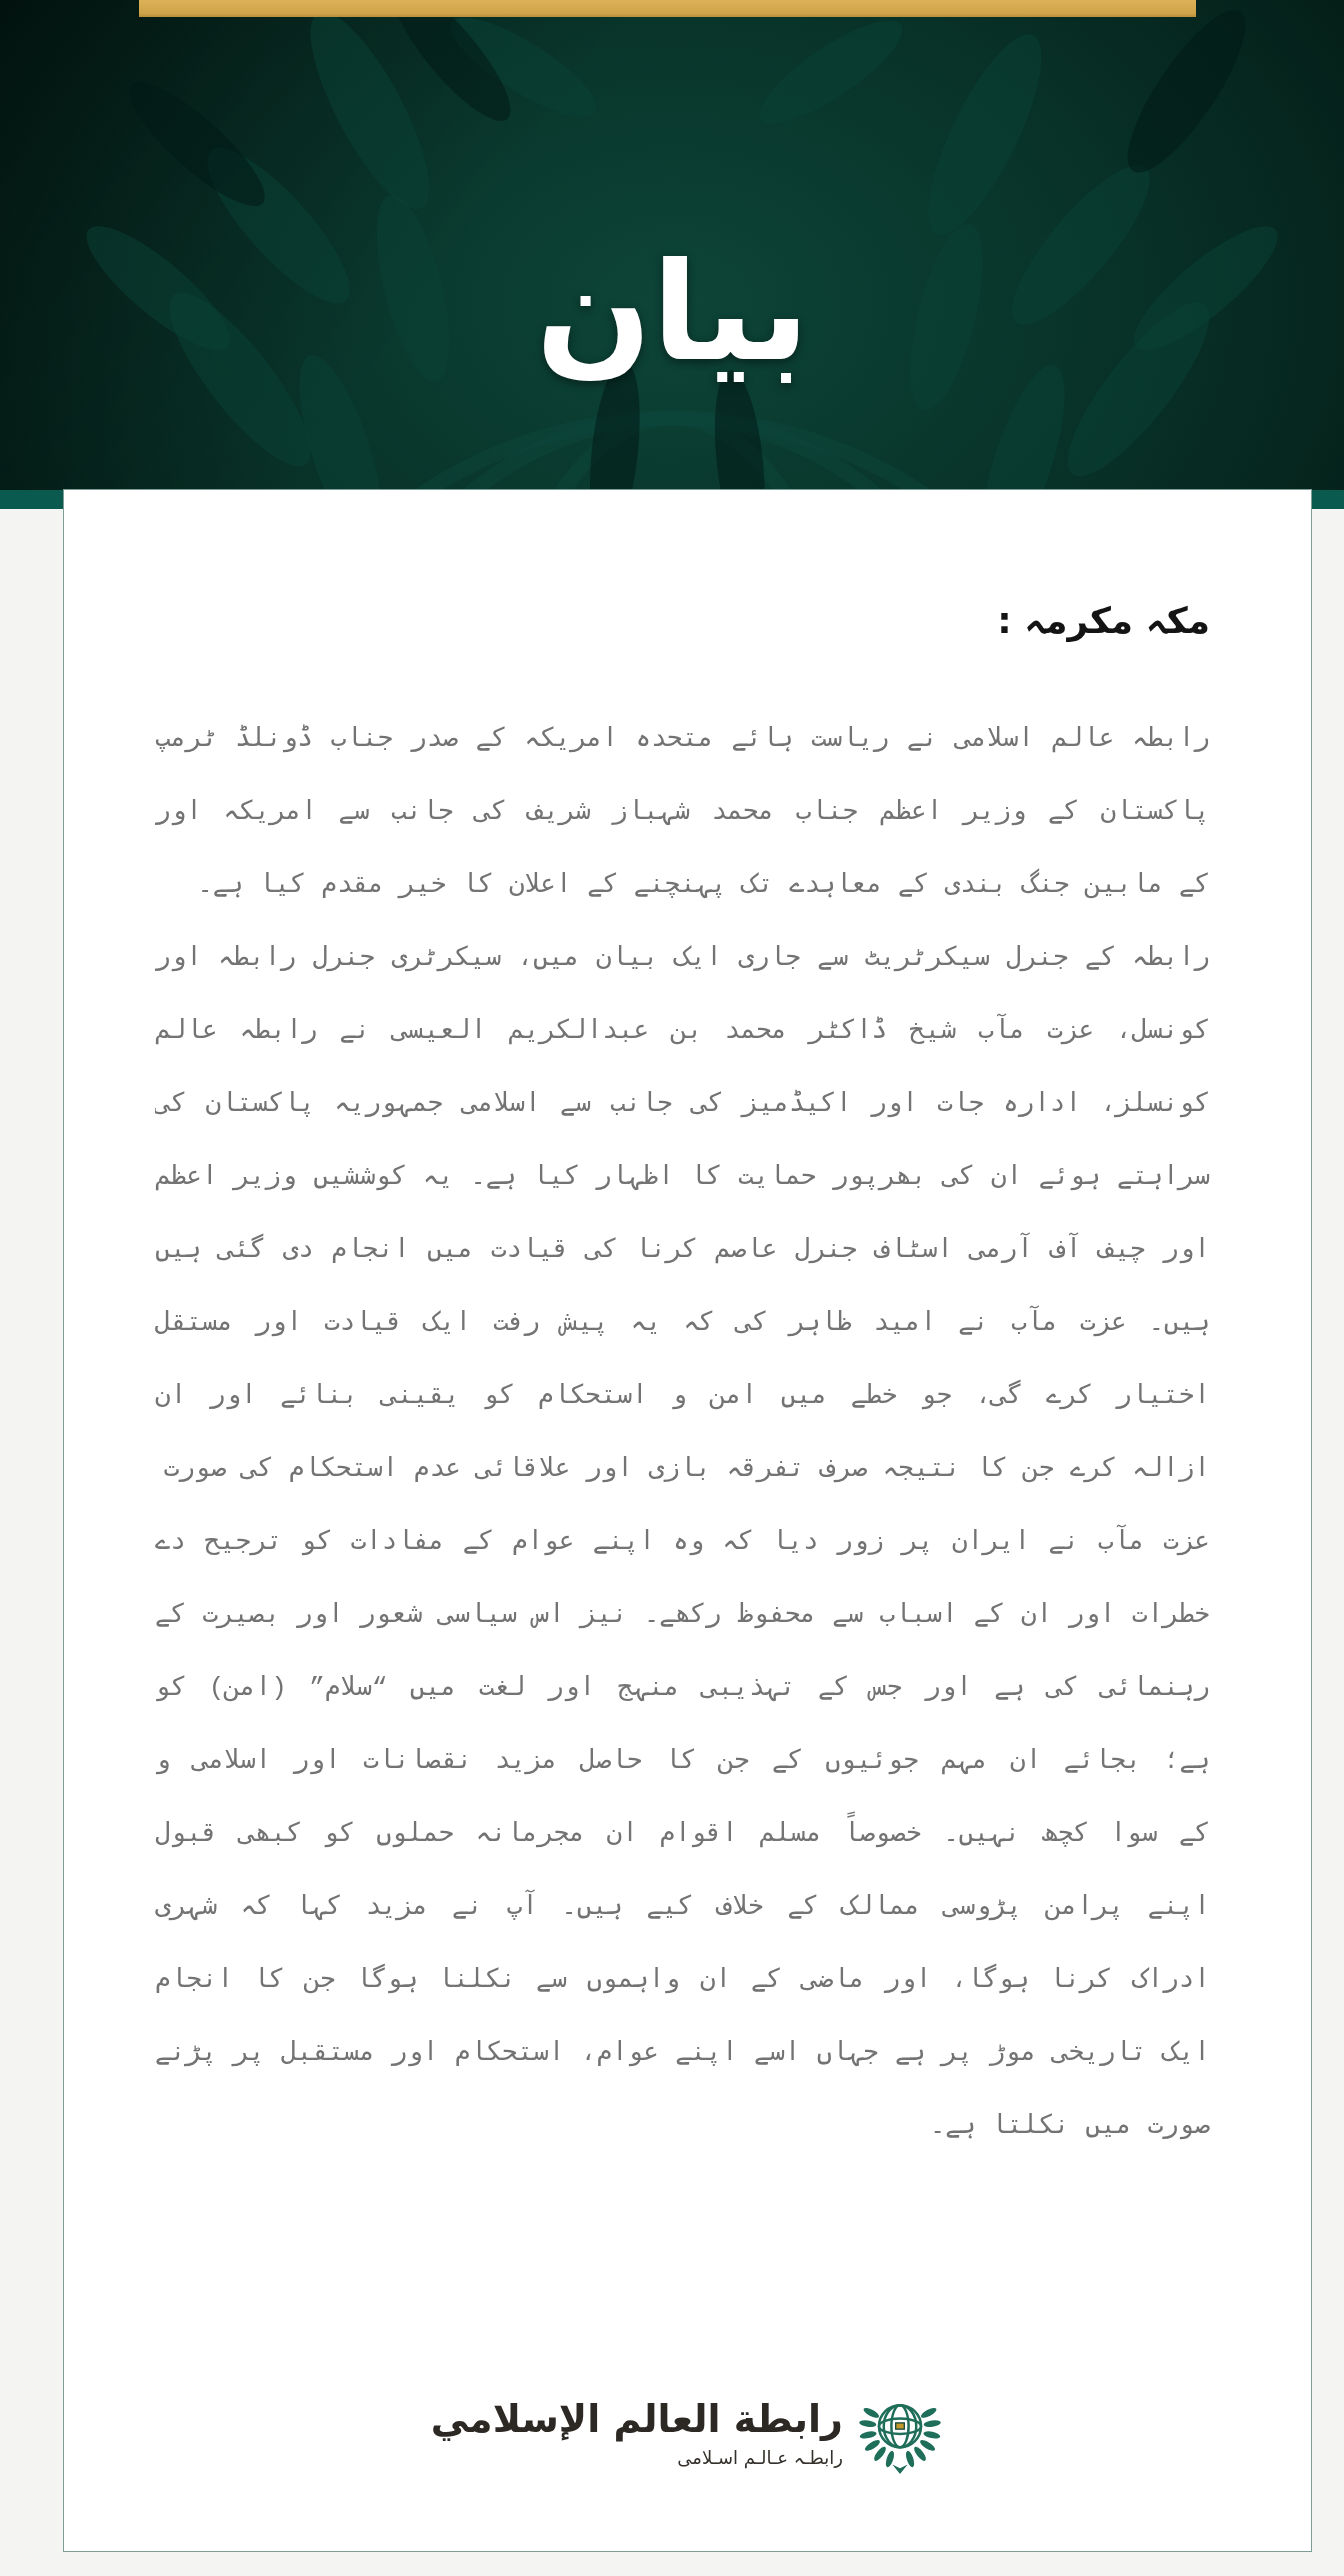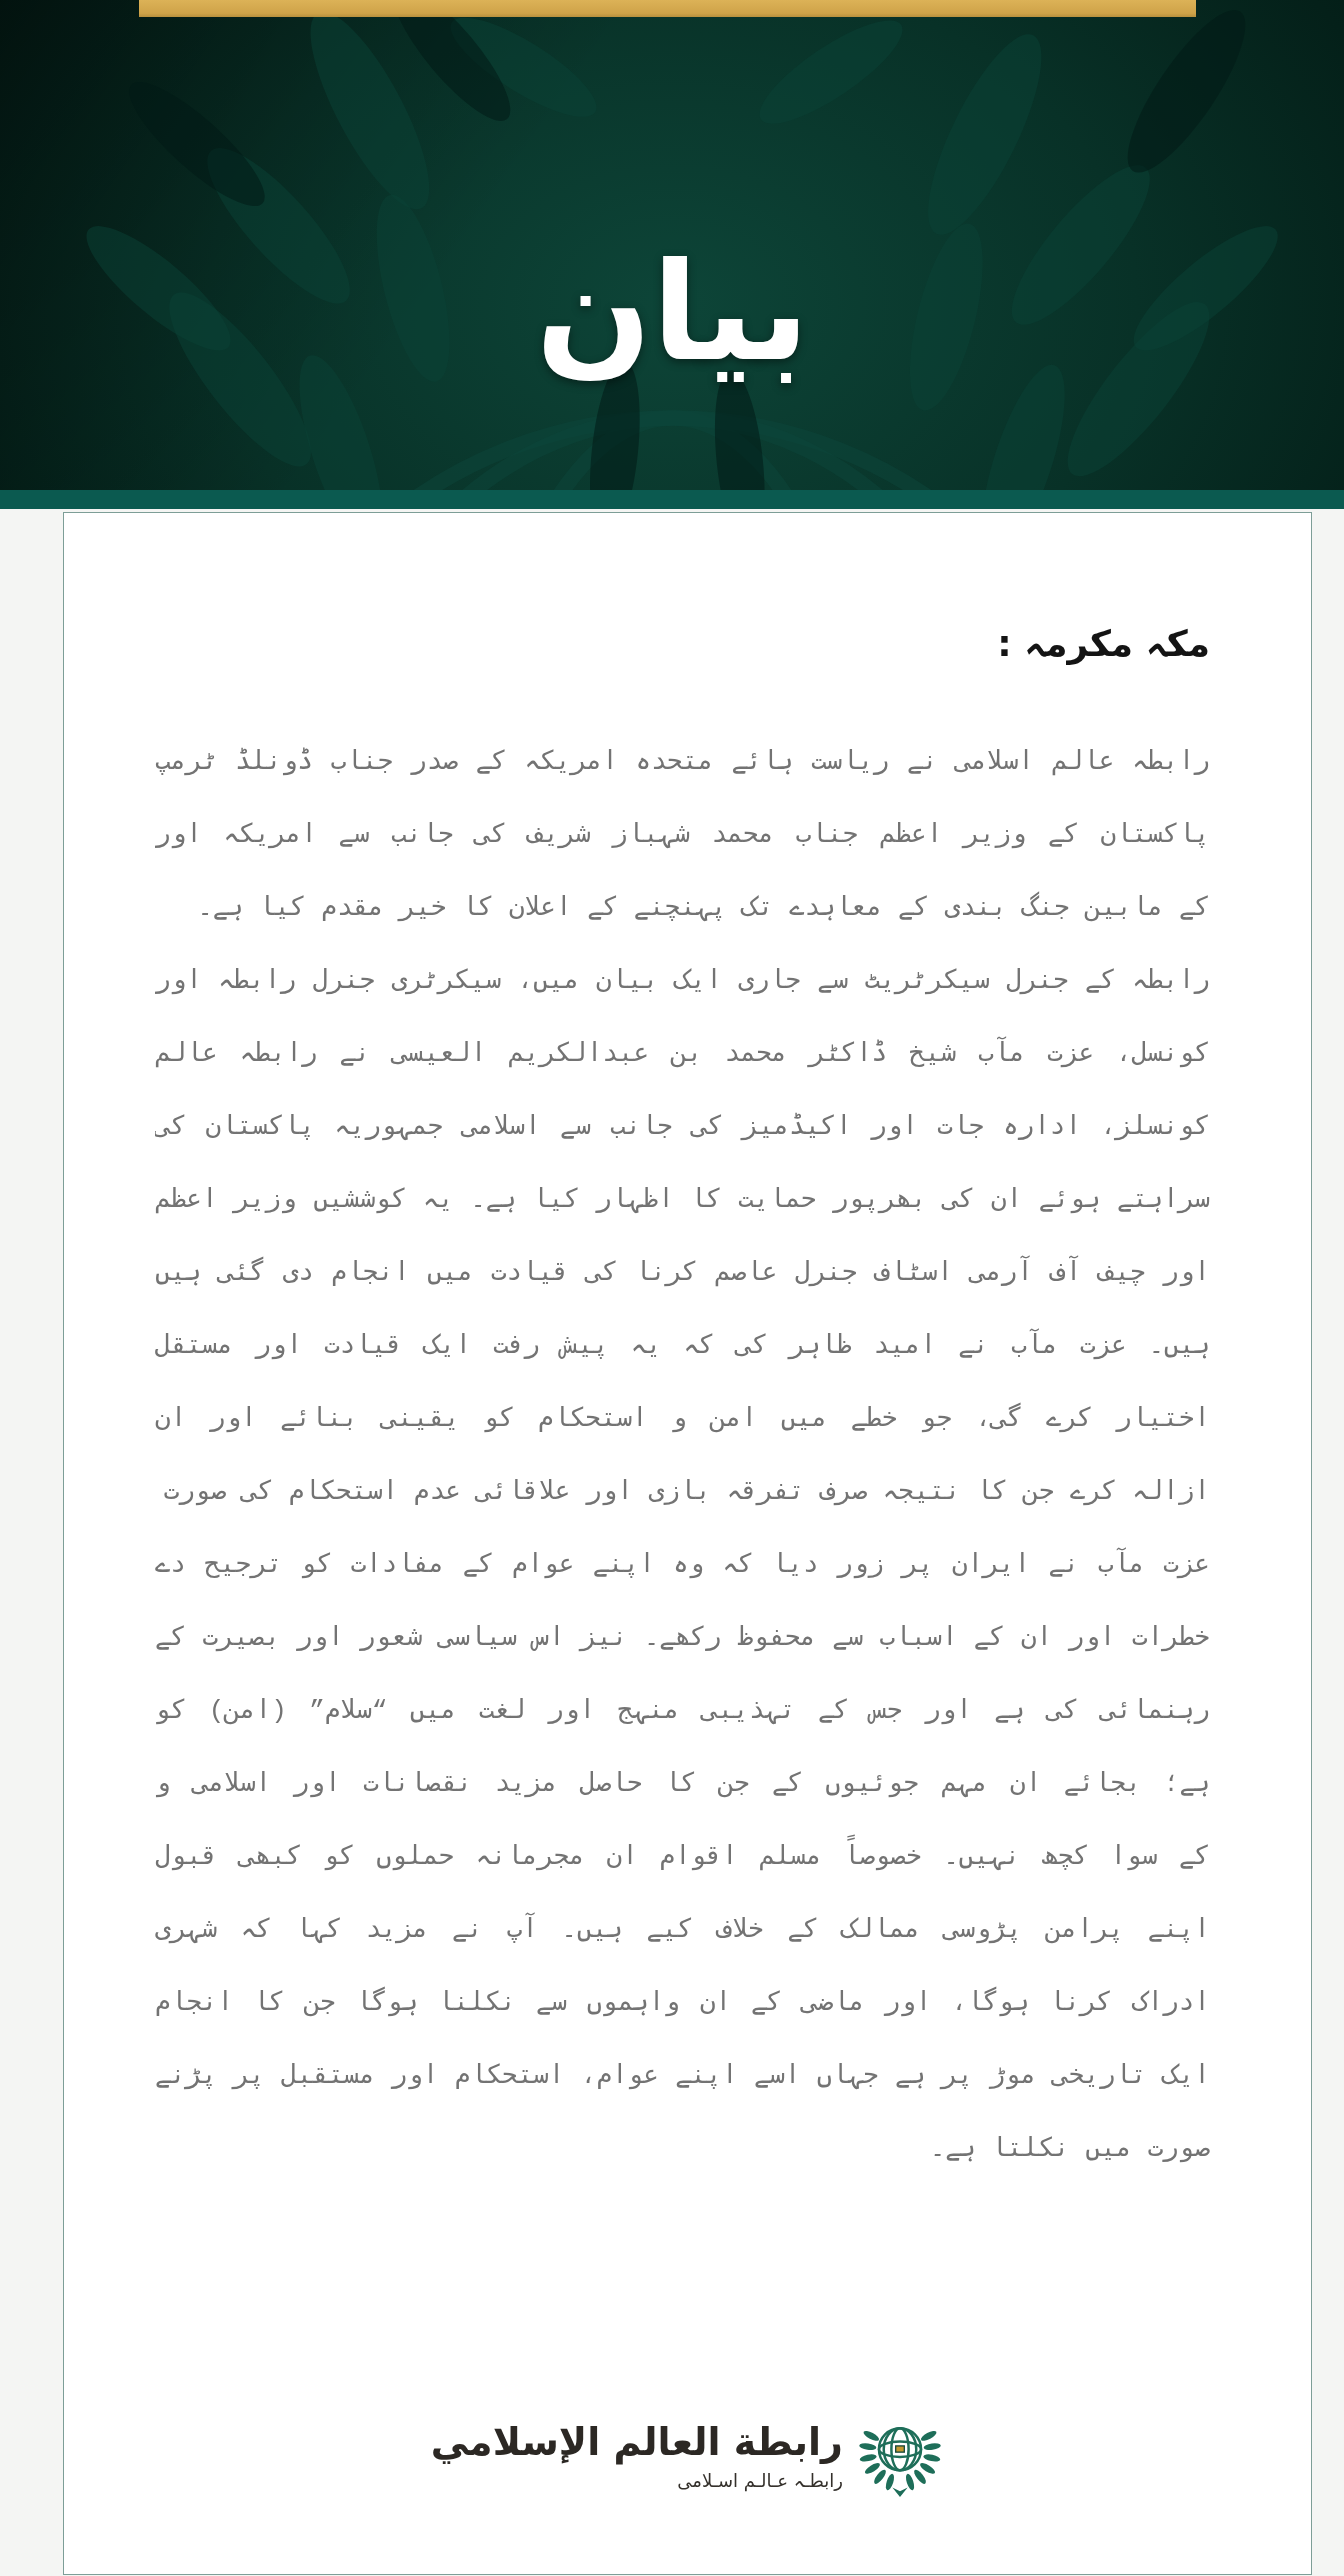--- a/index.html
+++ b/index.html
@@ -32,21 +32,21 @@
     font-size:136px;line-height:1.1;font-weight:bold;
     font-family:"DejaVu Sans",sans-serif;
     text-shadow:0 2.9px 9.6px rgba(0,0,0,.45);
   }
 
   
   .teal-strip{position:absolute;left:0;top:490px;width:1345px;height:19px;background:#0b5a50;}
 
   
   .card{
-    position:absolute;left:63px;top:512px;width:1249px;height:2063px;
+    position:absolute;left:63px;top:489px;width:1249px;height:2063px;
     background:#ffffff;border:1px solid #7d9e97;box-sizing:border-box;
   }
   .dateline{
     position:absolute;top:108px;right:101px;margin:0;
     font-size:36px;font-weight:bold;color:#141414;line-height:1.3;
   }
   .body-text{
     position:absolute;top:213px;right:101px;left:91px;color:#737373;font-family:Liberation Mono, monospace;
   }
   .t-line{

